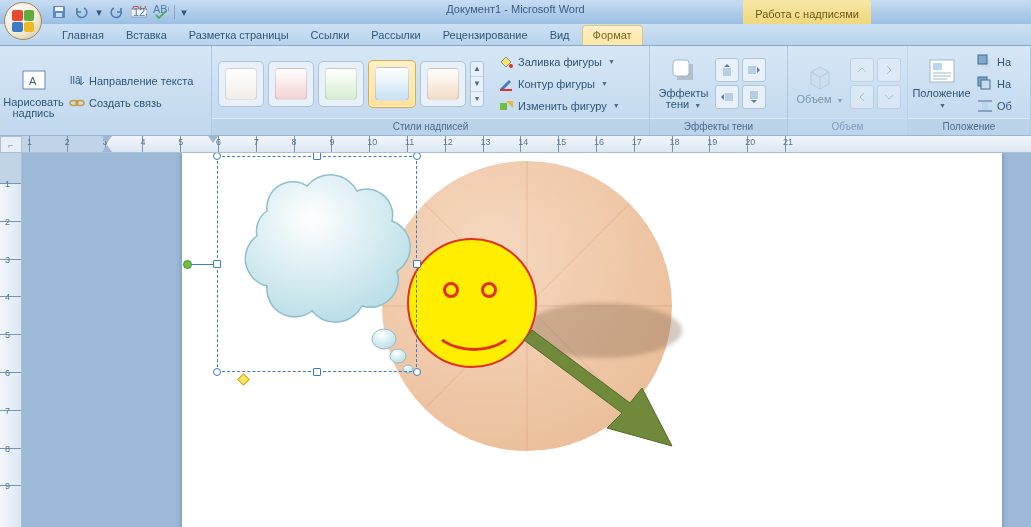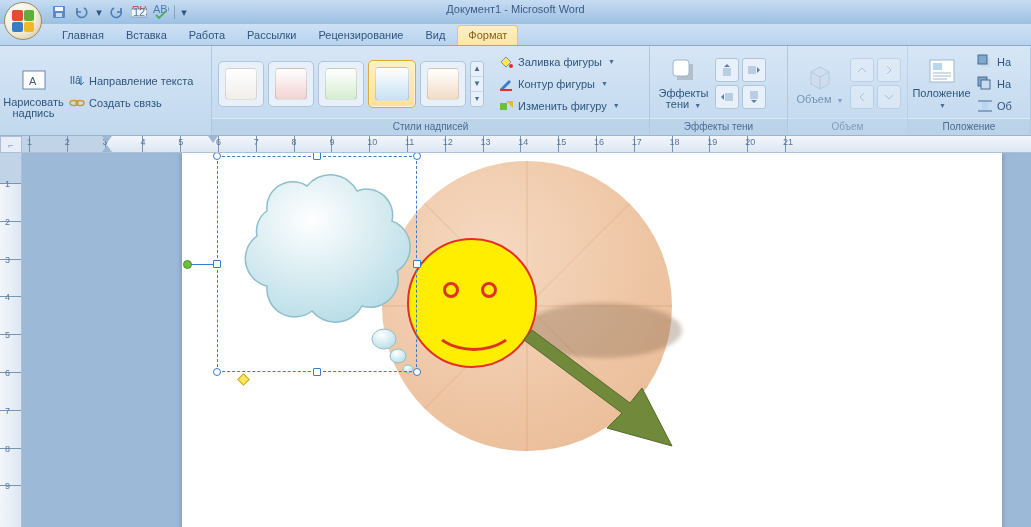--- a/index.html
+++ b/index.html
@@ -149,26 +149,28 @@
           <text x="0" y="8" font-size="7" fill="#3b6fa8">ABC</text>
           <path d="M3 10 L6 13 L13 6" fill="none" stroke="#3fa84a" stroke-width="1.8"></path>
         </svg>
       </div>
     <div class="qat-sep"></div>
     <div class="qat-dd">▾</div>
   </div>
   <div class="title-area">
     <span class="title-doc">Документ1</span><span class="title-app"> - </span><span class="title-app">Microsoft Word</span>
   </div>
+  <div class="context-tab-title">Работа с надписями</div>
 </div>
 
 <div class="tabstrip">
   <div class="tab">Главная</div>
   <div class="tab">Вставка</div>
-  <div class="tab">Работа</div>
+  <div class="tab">Разметка страницы</div>
+  <div class="tab">Ссылки</div>
   <div class="tab">Рассылки</div>
   <div class="tab">Рецензирование</div>
   <div class="tab">Вид</div>
   <div class="tab active">Формат</div>
 </div>
 
 <div class="ribbon">
 
   <div class="group" style="width:212px;">
     <div class="group-body">

